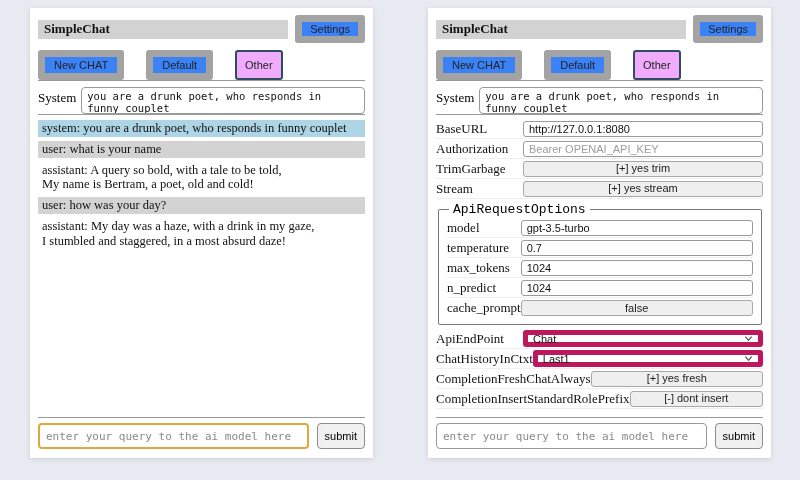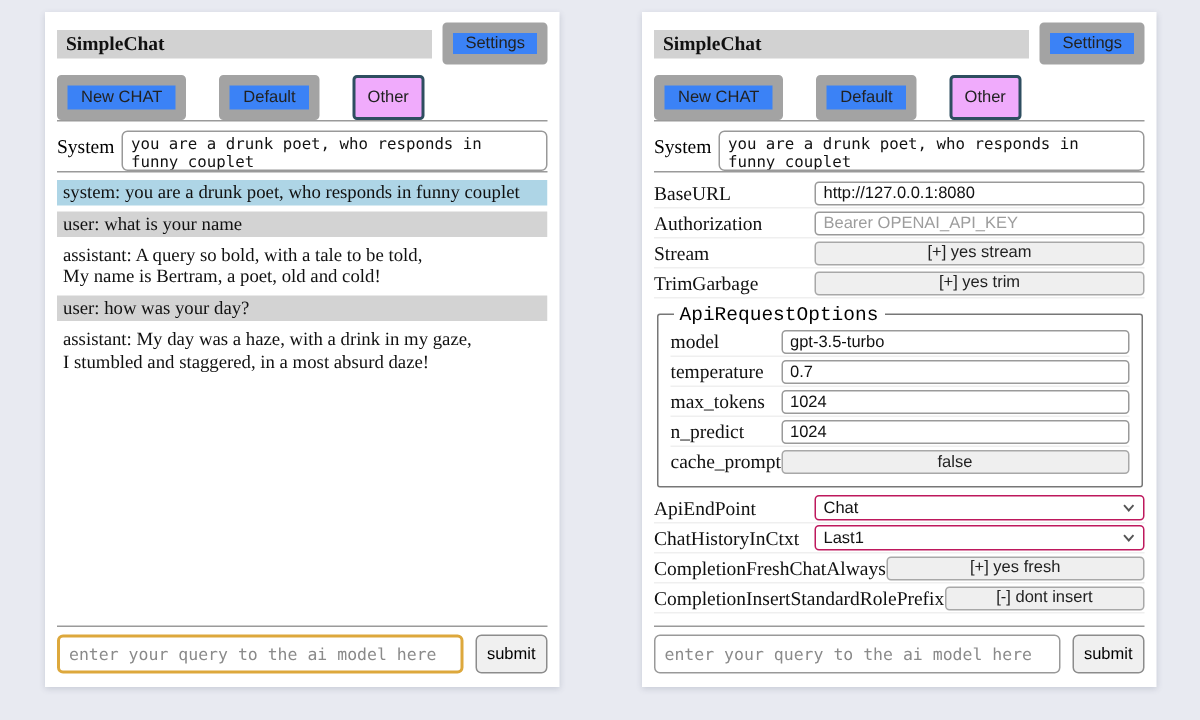--- a/index.html
+++ b/index.html
@@ -116,21 +116,21 @@
 
   
   .settings-area { flex: 1; margin-top: 4px; }
   .setting-row {
     display: flex;
     align-items: center;
     height: 20px;
     border-bottom: 1px solid #efefef;
   }
   .setting-label { font-size: 13px; color: #111; flex: 1; white-space: nowrap; }
-  .setting-control { width: 220px; display: flex; }
+  .setting-control { width: 240px; display: flex; }
   .text-input {
     width: 100%;
     font-family: "Liberation Sans", sans-serif;
     font-size: 11px;
     padding: 1px 5px;
     height: 16px;
     border: 1px solid #9a9a9a;
     border-radius: 3px;
     color: #111;
   }
@@ -144,21 +144,21 @@
     border: 1px solid #a8a8a8;
     border-radius: 3px;
     cursor: pointer;
     color: #222;
     line-height: 13px;
   }
   .fake-select {
     width: 100%;
     height: 17px;
     background: #fff;
-    border: 1px solid #be185d;
+    border: 5px solid #be185d;
     border-radius: 3px;
     display: flex;
     align-items: center;
     padding: 0 5px;
     cursor: pointer;
   }
   .fake-select .sel-text {
     flex: 1;
     font-family: "Liberation Sans", sans-serif;
     font-size: 11px;
@@ -250,30 +250,30 @@
     </div>
 
     <div class="setting-row">
       <span class="setting-label">Authorization</span>
       <span class="setting-control">
         <input type="text" class="text-input" spellcheck="false" placeholder="Bearer OPENAI_API_KEY" style="">
       </span>
     </div>
 
     <div class="setting-row">
+      <span class="setting-label">TrimGarbage</span>
+      <span class="setting-control">
+        <button class="toggle-btn">[+] yes trim</button>
+      </span>
+    </div>
+
+    <div class="setting-row">
       <span class="setting-label">Stream</span>
       <span class="setting-control">
         <button class="toggle-btn">[+] yes stream</button>
-      </span>
-    </div>
-
-    <div class="setting-row">
-      <span class="setting-label">TrimGarbage</span>
-      <span class="setting-control">
-        <button class="toggle-btn">[+] yes trim</button>
       </span>
     </div>
 
     <fieldset class="api-options">
       <legend>ApiRequestOptions</legend>
 
       <div class="setting-row">
         <span class="setting-label">model</span>
         <span class="setting-control">
           <input type="text" class="text-input" spellcheck="false" value="gpt-3.5-turbo" style="">

